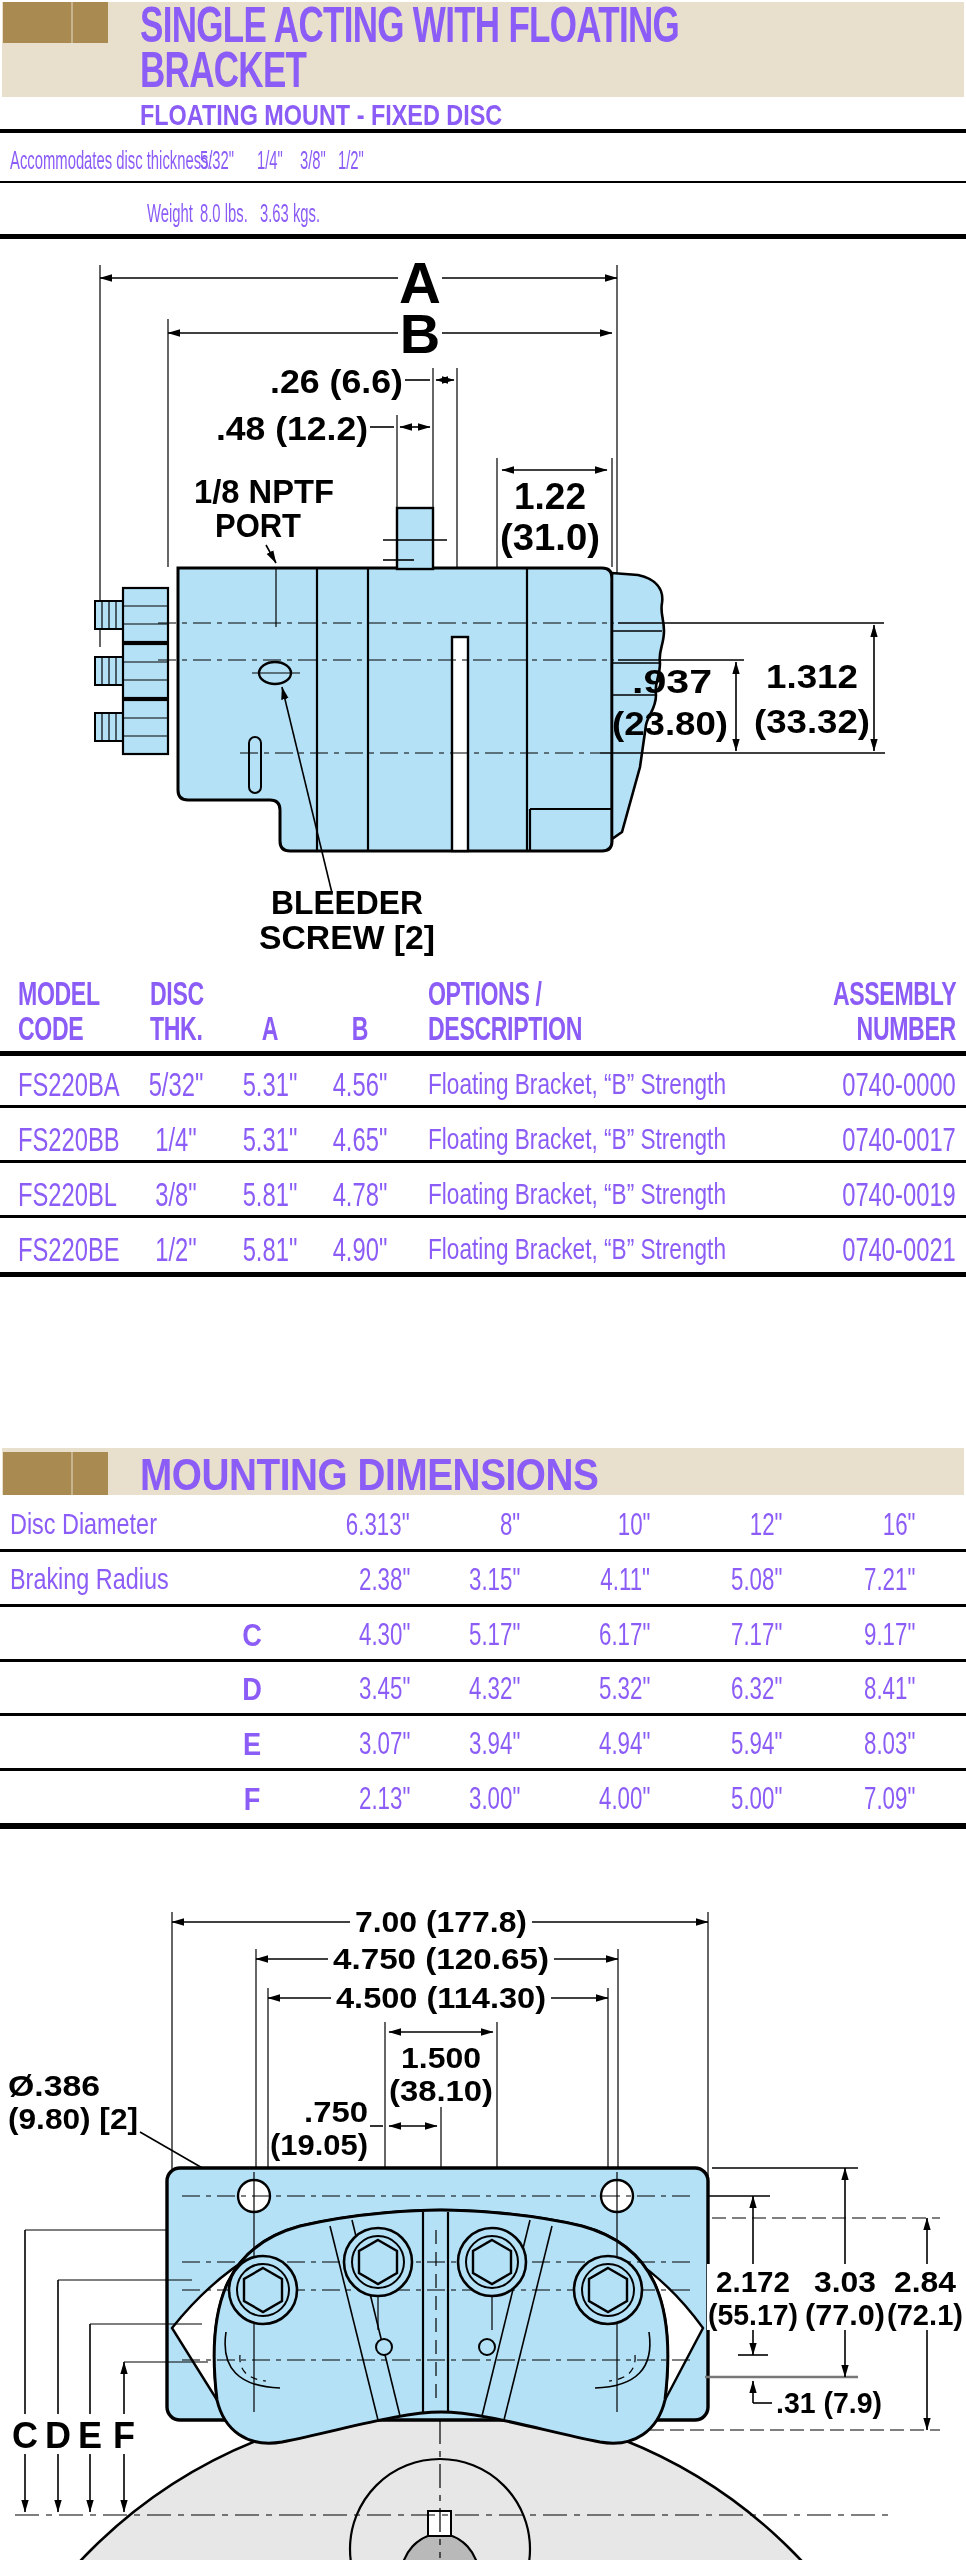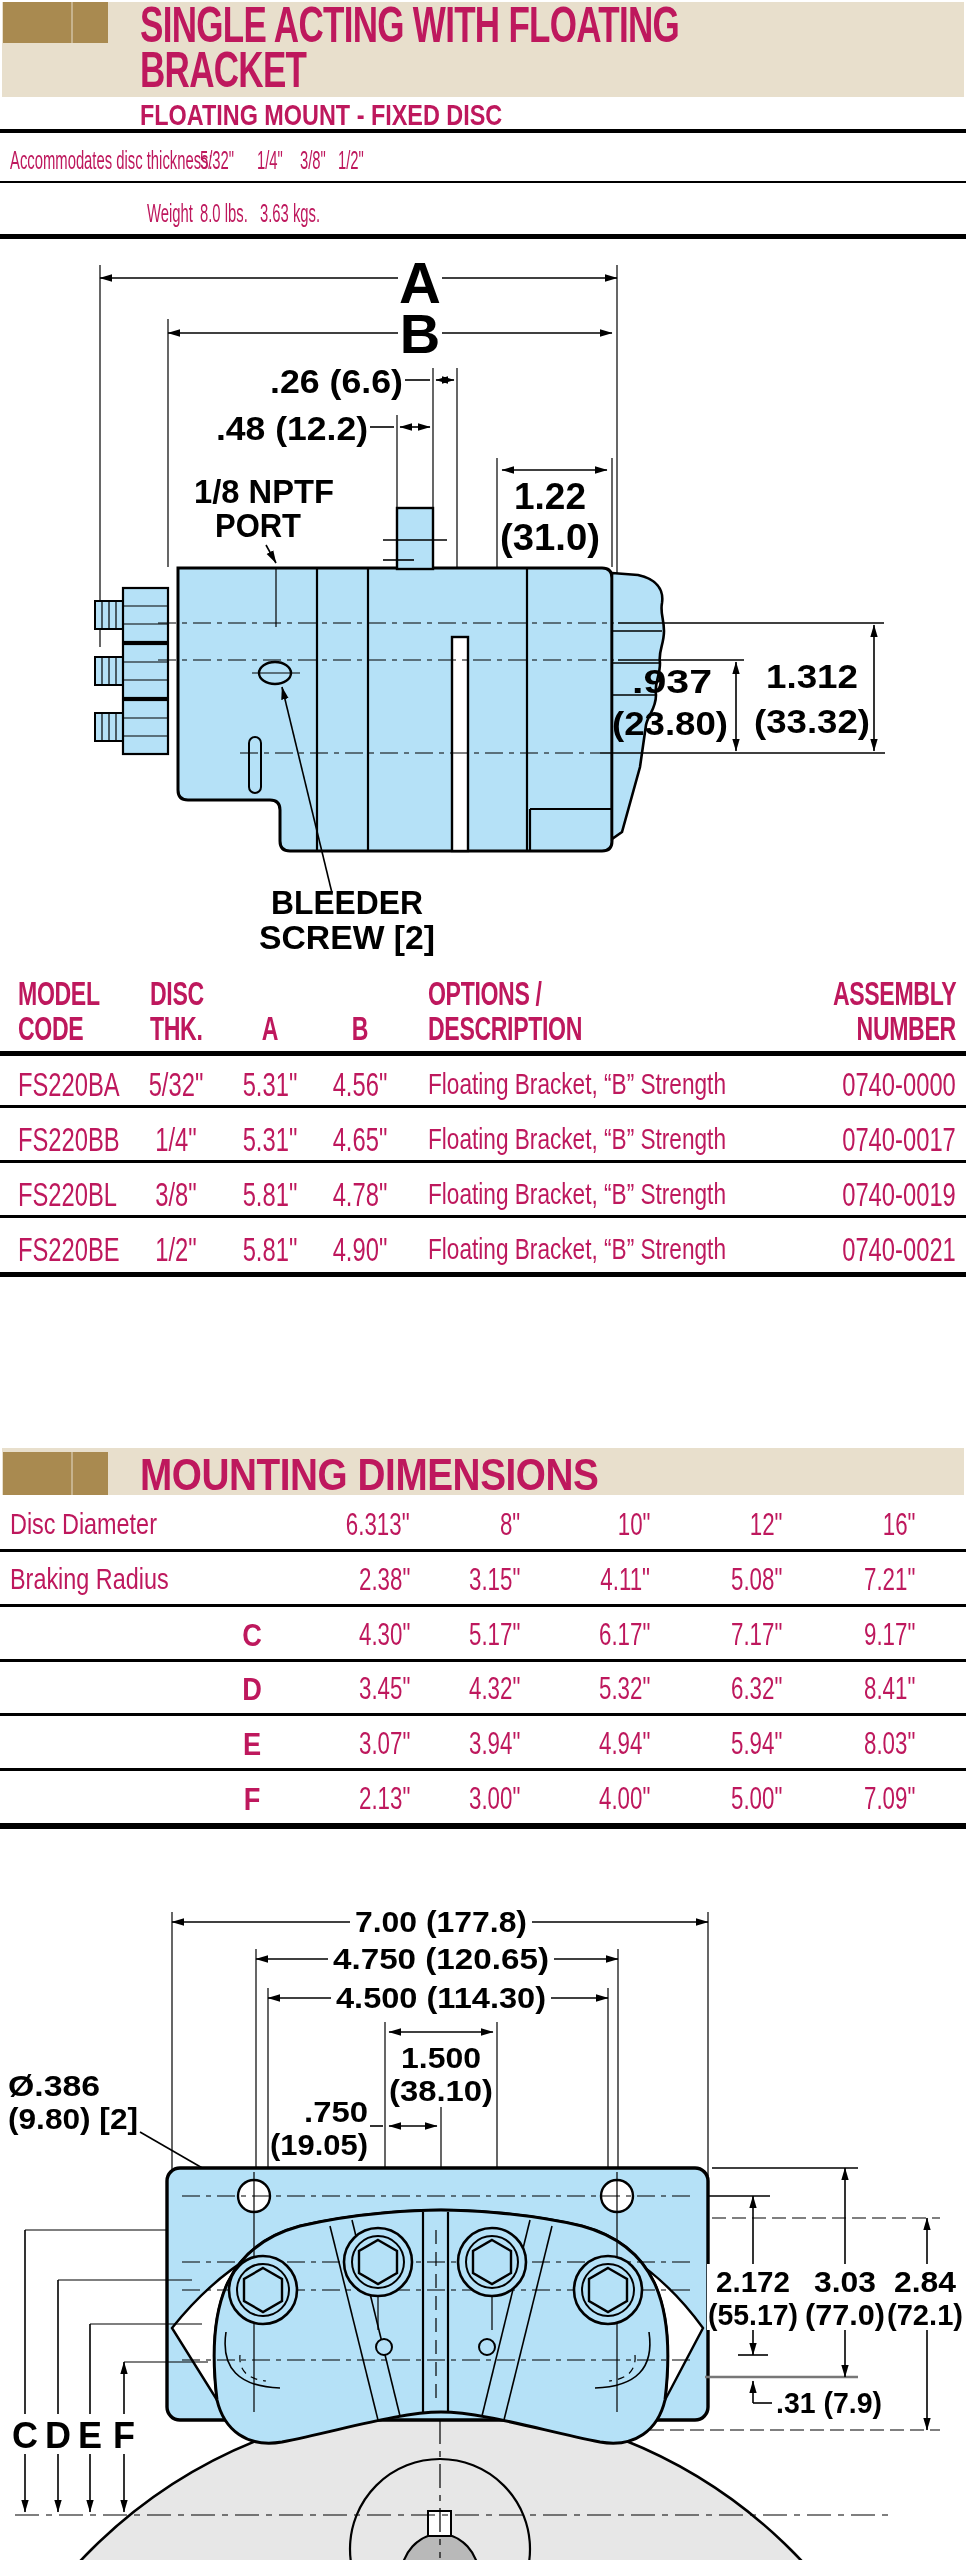--- a/index.html
+++ b/index.html
@@ -1,17 +1,17 @@
 <!DOCTYPE html>
 <html style="--band_tan: #e8dfcc; --square_tan: #a98a50; --drawing_blue: #b5e1f7; --disc_gray: #e7e7e7; --bore_gray: #b9b9b9; --gray_line: #777777;"><head>
 <meta charset="utf-8">
 <style>
   html,body{margin:0;padding:0;background:#fff;}
   .page{position:relative;width:966px;height:2560px;background:#fff;overflow:hidden;
-        font-family:"Liberation Sans",sans-serif;color:#be185d;}
+        font-family:"Liberation Sans",sans-serif;color:#8b5cf6;}
   .abs{position:absolute;white-space:nowrap;}
   .band{position:absolute;background:var(--band_tan);}
   .sq{position:absolute;background:var(--square_tan);}
   .sq-seam{position:absolute;width:2px;background:rgba(255,255,255,.35);}
   .rule{position:absolute;left:0;right:0;background:#000;}
   .title{font-size:50px;font-weight:bold;line-height:45px;letter-spacing:-1px;
          transform:scaleX(.70);transform-origin:left top;white-space:normal;}
   .subtitle{font-size:30px;font-weight:bold;transform:scaleX(.78);transform-origin:left top;}
   .spec{font-size:26px;transform:scaleX(.57);transform-origin:left top;}
   .th{font-size:33px;font-weight:bold;letter-spacing:-.5px;transform:scaleX(.70);transform-origin:left top;}

